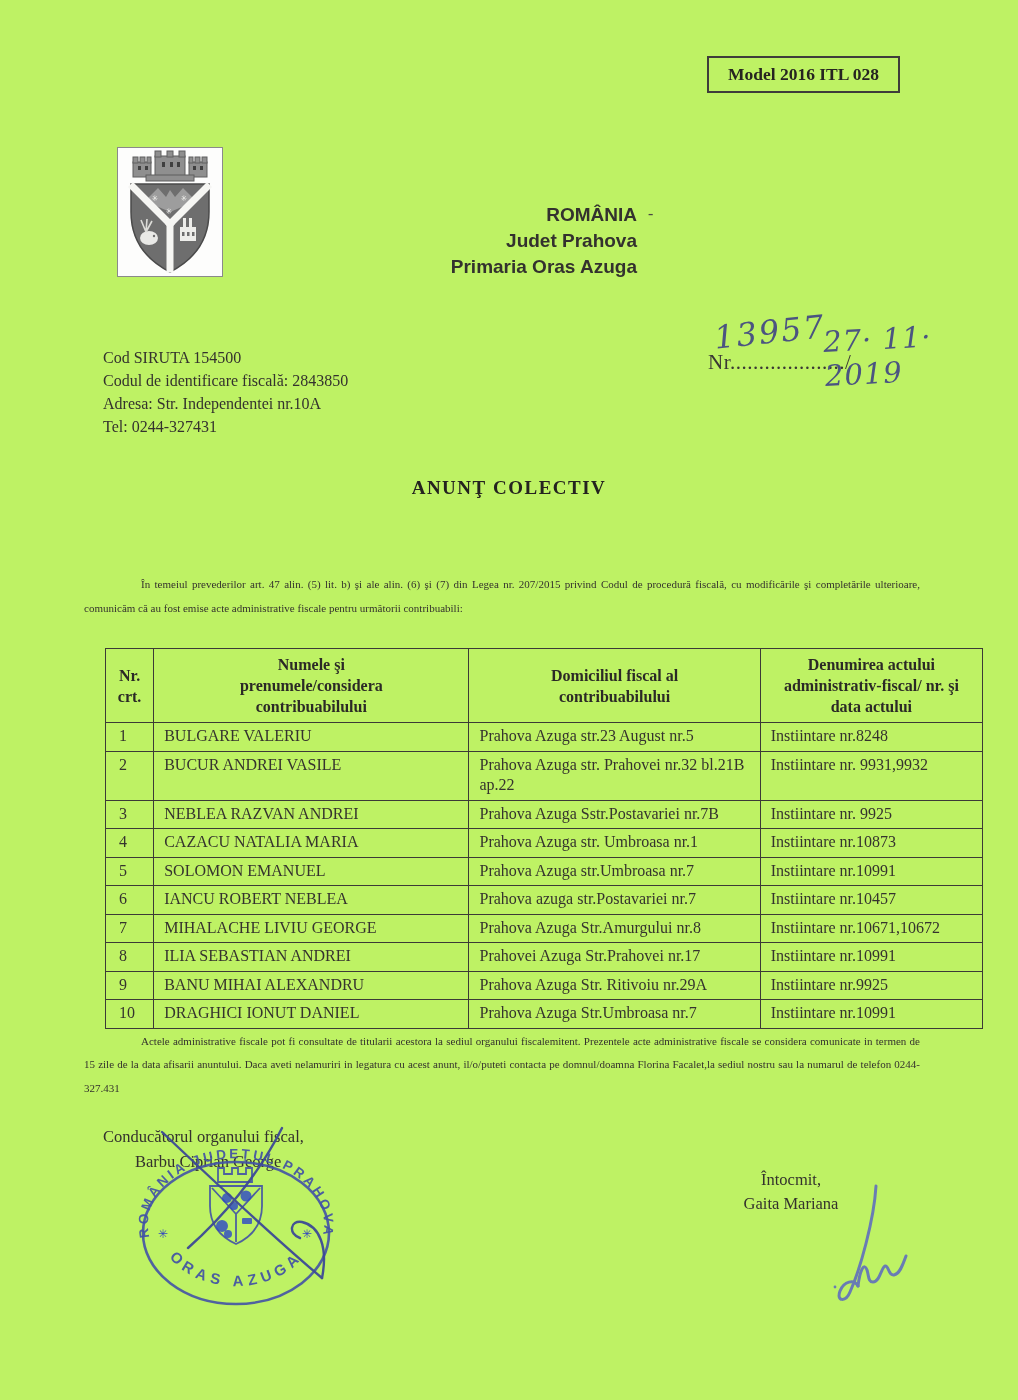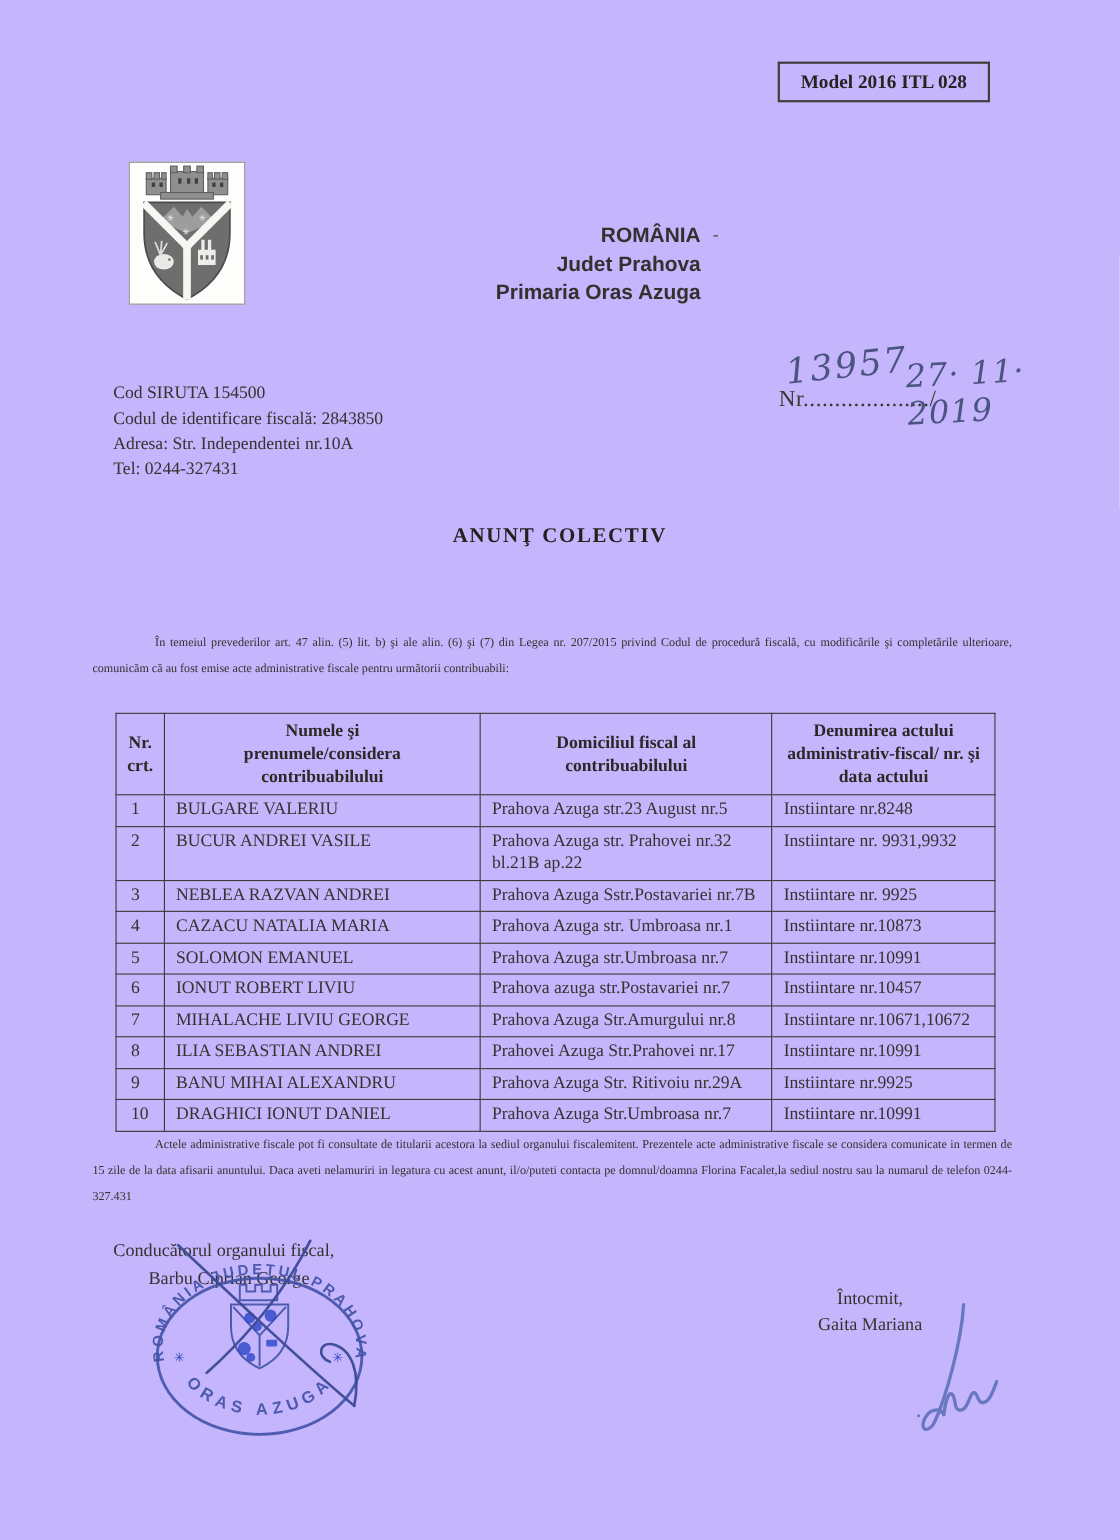--- a/index.html
+++ b/index.html
@@ -3,21 +3,21 @@
 <meta charset="utf-8">
 <style>
   html,body{margin:0;padding:0;}
   body{
     width:1018px;height:1400px;
     background:#f2f2ee;
     font-family:"Liberation Serif", serif;
   }
   #page{
     position:relative;width:1018px;height:1400px;overflow:hidden;
-    background:#c4b5fd;color:#2f2d2a;
+    background:#bef264;color:#2f2d2a;
   }
   
   .model-box{
     position:absolute;left:707px;top:56px;width:193px;height:37px;
     border:2px solid #3f3d3a;box-sizing:border-box;
     text-align:center;line-height:33px;
     font-weight:bold;font-size:17.5px;color:#262420;
   }
   
   .coa-frame{
@@ -64,21 +64,21 @@
   
   .para{
     position:absolute;left:84px;width:836px;
     font-size:11px;line-height:23.8px;text-align:justify;
     text-indent:57px;color:#34322d;
   }
   .intro{top:562px;}
   .closing{top:1019px;line-height:23.4px;}
   
   .tbl-wrap{position:absolute;left:105px;top:648px;}
-  table{border-collapse:collapse;width:800px;color:#35332e;}
+  table{border-collapse:collapse;width:878px;color:#35332e;}
   th,td{border:1.6px solid #3c3a36;}
   th{
     font-weight:bold;text-align:center;vertical-align:middle;
     font-size:16px;line-height:21px;padding:5px 4px;color:#2b2926;
   }
   th .hw2{display:inline-block;max-width:180px;}
   th .hw3{display:inline-block;max-width:195px;}
   th .hw4{display:inline-block;max-width:200px;}
   td{
     font-size:16px;line-height:20.5px;vertical-align:top;
@@ -232,21 +232,21 @@
             <td>Instiintare nr.10873</td>
           </tr>
           <tr>
             <td>5</td>
             <td>SOLOMON EMANUEL</td>
             <td>Prahova Azuga str.Umbroasa nr.7</td>
             <td>Instiintare nr.10991</td>
           </tr>
           <tr>
             <td>6</td>
-            <td>IONUT ROBERT LIVIU</td>
+            <td>IANCU ROBERT NEBLEA</td>
             <td>Prahova azuga str.Postavariei nr.7</td>
             <td>Instiintare nr.10457</td>
           </tr>
           <tr>
             <td>7</td>
             <td>MIHALACHE LIVIU GEORGE</td>
             <td>Prahova Azuga Str.Amurgului nr.8</td>
             <td>Instiintare nr.10671,10672</td>
           </tr>
           <tr>

